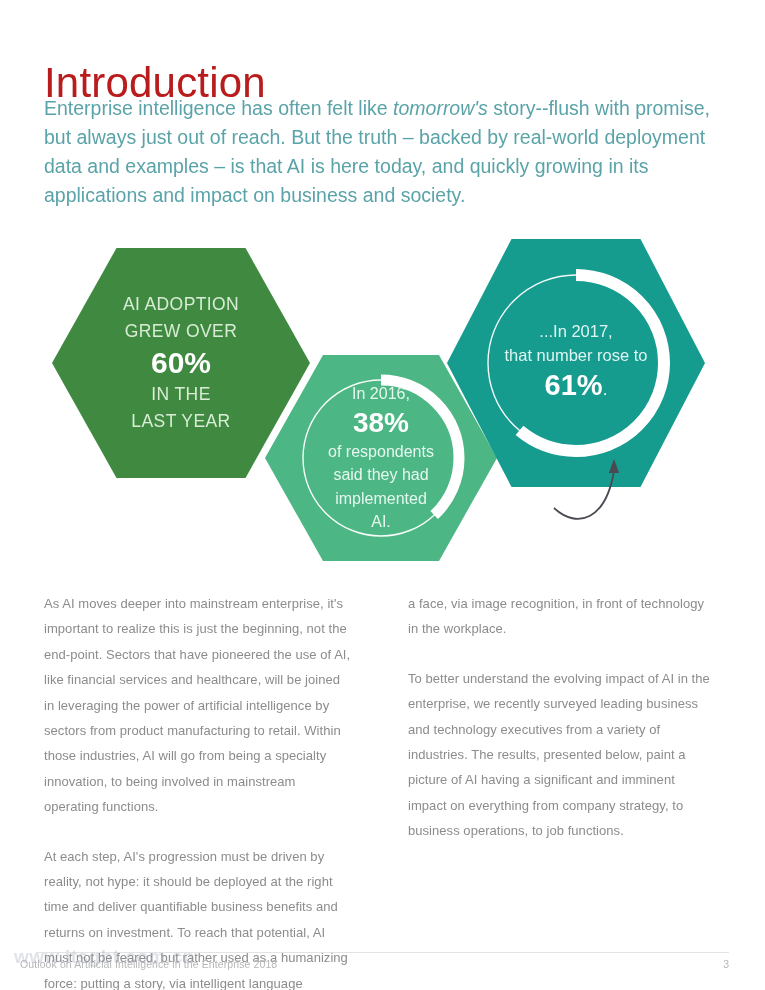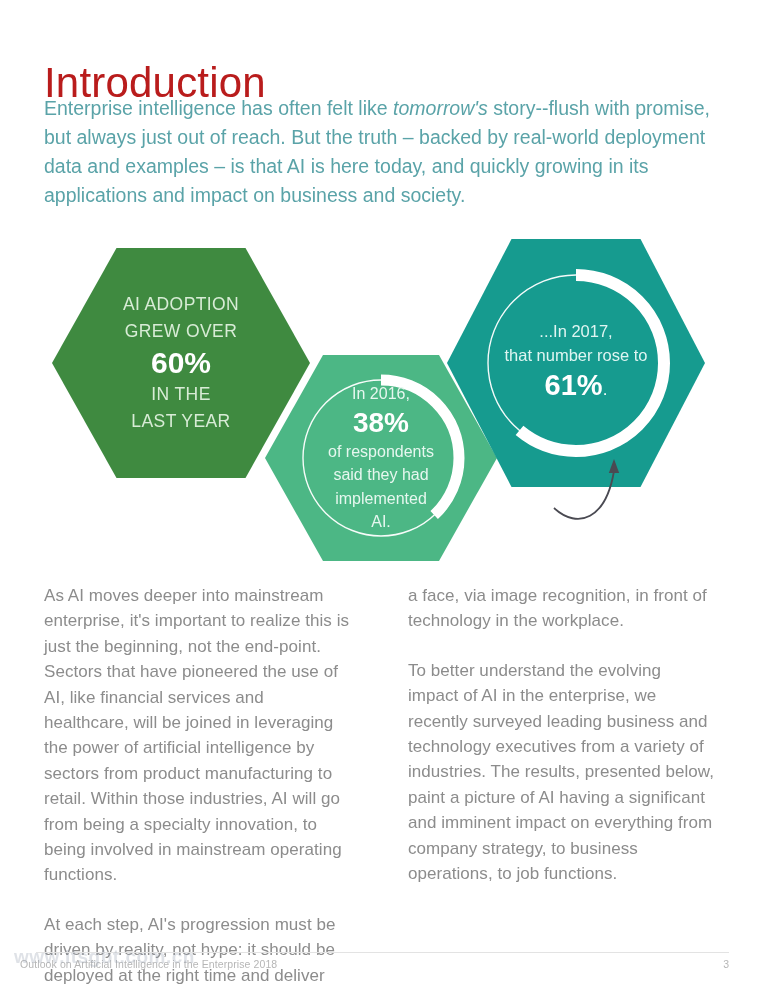--- a/index.html
+++ b/index.html
@@ -200,22 +200,22 @@
     left: 44px;
     top: 583px;
     width: 672px;
     display: flex;
     gap: 56px;
   }
   .body-col {
     width: 308px;
   }
   .body-col p {
-    margin: 0 0 24px 0;
-    font-size: 17px;
+    margin: 8px 0 24px 0;
+    font-size: 13px;
     line-height: 25.4px;
     color: #8c8c8c;
     letter-spacing: 0.05px;
   }
   .body-col p:last-child { margin-bottom: 0; }
 
   
   .footer-rule {
     position: absolute;
     left: 36px;

